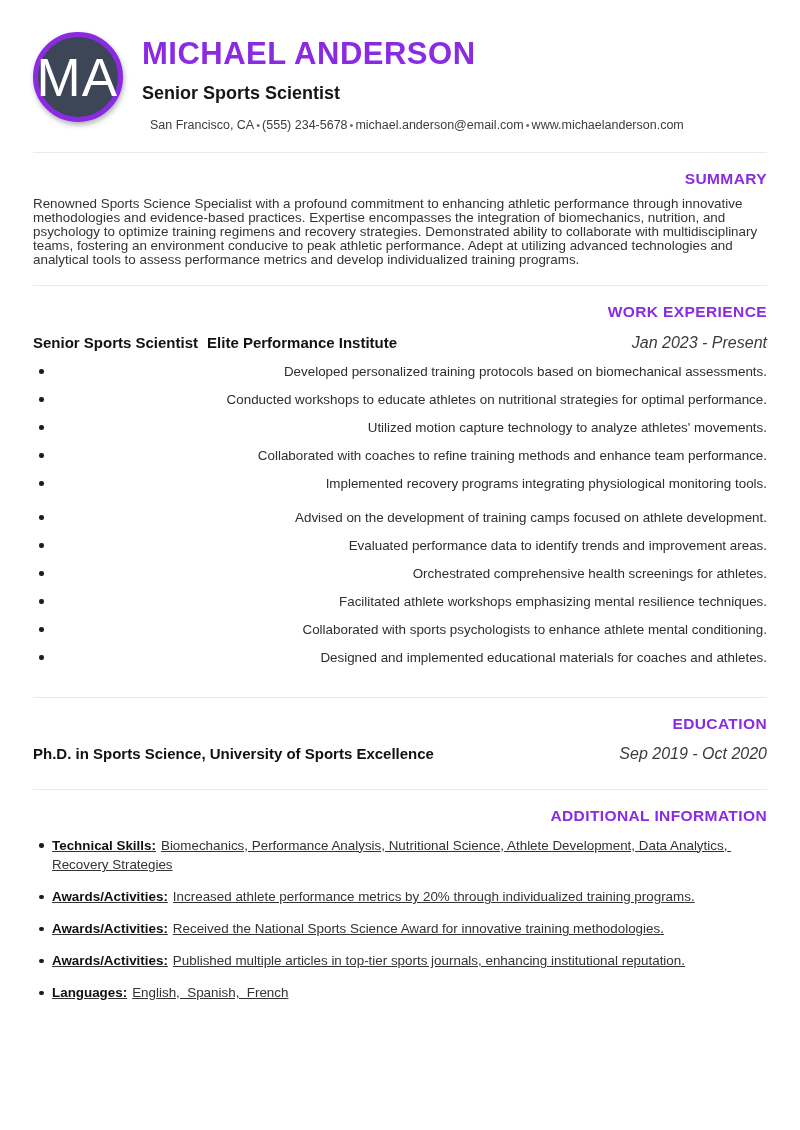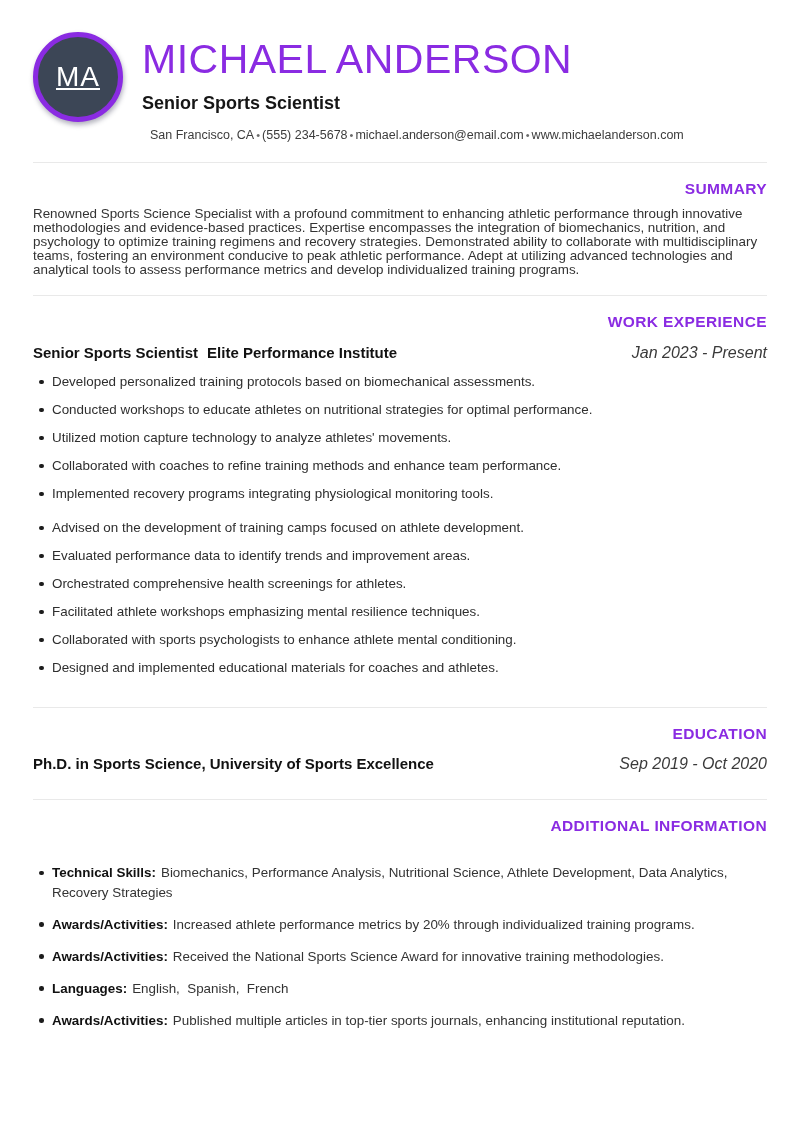--- a/index.html
+++ b/index.html
@@ -16,31 +16,30 @@
   }
 
   
   .header { display: flex; align-items: flex-start; }
   .avatar {
     width: 90px; height: 90px;
     border: 5px solid #8A2BE2;
     border-radius: 50%;
     background: #3C4656;
     color: #ffffff;
-    display: flex; align-items: center; justify-content: center;
-    font-size: 28px; font-weight: 400; letter-spacing: 1px;
+    display: flex; align-items: center; justify-content: flex-end;
+    font-size: 53px; font-weight: 400; letter-spacing: 1px;
     box-shadow: 1px 3px 5px rgba(30,30,60,0.35);
     flex: 0 0 auto;
-    text-decoration: underline;
   }
   .header-text { padding: 6px 0 0 19px; flex: 1; }
   .person-name {
     color: #8A2BE2;
-    font-size: 41px;
-    font-weight: 400;
+    font-size: 31px;
+    font-weight: 700;
     letter-spacing: 0.5px;
     line-height: 1.05;
     margin-bottom: 12px;
   }
   .person-title {
     color: #161616;
     font-size: 18px;
     font-weight: 600;
     margin-bottom: 14px;
   }
@@ -70,21 +69,21 @@
 
   
   .summary-text {
     margin-top: 9px;
     font-size: 13.4px;
     line-height: 14px;
     color: #333333;
   }
 
   
-  .job { margin-top: 13px; }
+  .job { margin-top: 13px; text-align: right; }
   .job + .job { margin-top: 15px; }
   .row-split { display: flex; justify-content: space-between; align-items: baseline; }
   .job-title, .degree {
     font-size: 15px;
     font-weight: 700;
     color: #121212;
   }
   .company { margin-left: 9px; }
   .dates {
     font-size: 16px;
@@ -107,21 +106,21 @@
     left: 6px; top: 7.5px;
     width: 4.5px; height: 4.5px;
     border-radius: 50%;
     background: #1c1c1c;
   }
 
   
   .edu-row { margin-top: 12px; text-align: center; }
 
   
-  ul.extra { list-style: none; margin-top: 28px; }
+  ul.extra { list-style: none; margin-top: 11px; text-decoration: underline; }
   ul.extra li {
     position: relative;
     padding-left: 19px;
     margin-bottom: 12.5px;
     font-size: 13.4px;
     line-height: 19.5px;
     color: #333333;
   }
   ul.extra li::before {
     content: "";
@@ -216,21 +215,21 @@
       <li>
         <span class="label">Technical Skills:</span><span class="text">Biomechanics, Performance Analysis, Nutritional Science, Athlete Development, Data Analytics, Recovery Strategies</span>
       </li>
       <li>
         <span class="label">Awards/Activities:</span><span class="text">Increased athlete performance metrics by 20% through individualized training programs.</span>
       </li>
       <li>
         <span class="label">Awards/Activities:</span><span class="text">Received the National Sports Science Award for innovative training methodologies.</span>
       </li>
       <li>
+        <span class="label">Awards/Activities:</span><span class="text">Published multiple articles in top-tier sports journals, enhancing institutional reputation.</span>
+      </li>
+      <li>
         <span class="label">Languages:</span><span class="text">English,  Spanish,  French</span>
       </li>
-      <li>
-        <span class="label">Awards/Activities:</span><span class="text">Published multiple articles in top-tier sports journals, enhancing institutional reputation.</span>
-      </li>
     </ul>
   </div>
 
 </div>
 
 </body></html>

